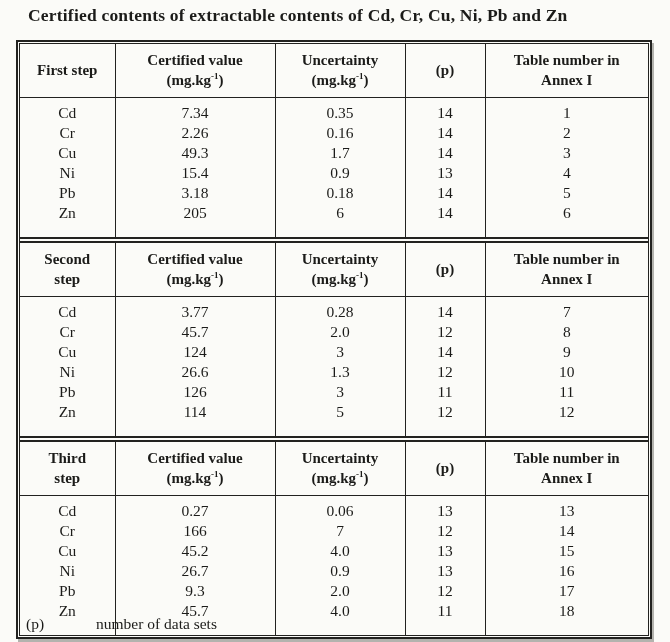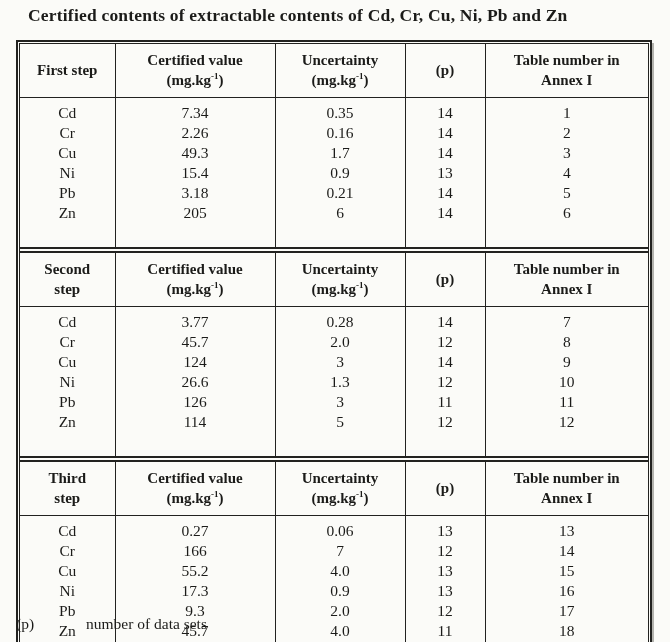--- a/index.html
+++ b/index.html
@@ -63,28 +63,28 @@
     font-size:9px;
     vertical-align:super;
     line-height:0;
   }
   tbody td{
     font-size:15.5px;
     height:20px;
     line-height:20px;
   }
   tbody tr:first-child td{padding-top:5px;}
-  tbody tr:last-child td{padding-bottom:24px;}
+  tbody tr:last-child td{padding-bottom:14px;}
   .block-sep{
     height:2px;
     border-top:2px solid var(--line);
     border-bottom:2px solid var(--line);
   }
   .footnote{
-    position:absolute;left:16px;top:615px;
+    position:absolute;left:26px;top:615px;
     font-size:15.5px;
   }
   .footnote .fsym{display:inline-block;min-width:70px;}
 </style>
 </head>
 <body>
 
 <div class="title">Certified contents of extractable contents of Cd, Cr, Cu, Ni, Pb and Zn</div>
 
 <div class="table-outer">
@@ -141,21 +141,21 @@
         <tr>
           <td>Ni</td>
           <td>15.4</td>
           <td>0.9</td>
           <td>13</td>
           <td>4</td>
         </tr>
         <tr>
           <td>Pb</td>
           <td>3.18</td>
-          <td>0.21</td>
+          <td>0.18</td>
           <td>14</td>
           <td>5</td>
         </tr>
         <tr>
           <td>Zn</td>
           <td>205</td>
           <td>6</td>
           <td>14</td>
           <td>6</td>
         </tr>
@@ -276,28 +276,28 @@
         </tr>
         <tr>
           <td>Cr</td>
           <td>166</td>
           <td>7</td>
           <td>12</td>
           <td>14</td>
         </tr>
         <tr>
           <td>Cu</td>
-          <td>55.2</td>
+          <td>45.2</td>
           <td>4.0</td>
           <td>13</td>
           <td>15</td>
         </tr>
         <tr>
           <td>Ni</td>
-          <td>17.3</td>
+          <td>26.7</td>
           <td>0.9</td>
           <td>13</td>
           <td>16</td>
         </tr>
         <tr>
           <td>Pb</td>
           <td>9.3</td>
           <td>2.0</td>
           <td>12</td>
           <td>17</td>

